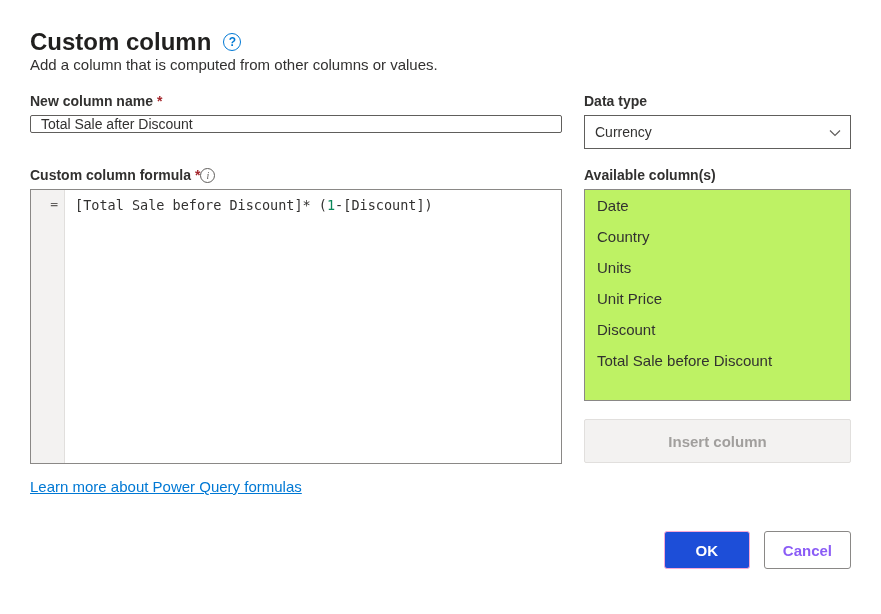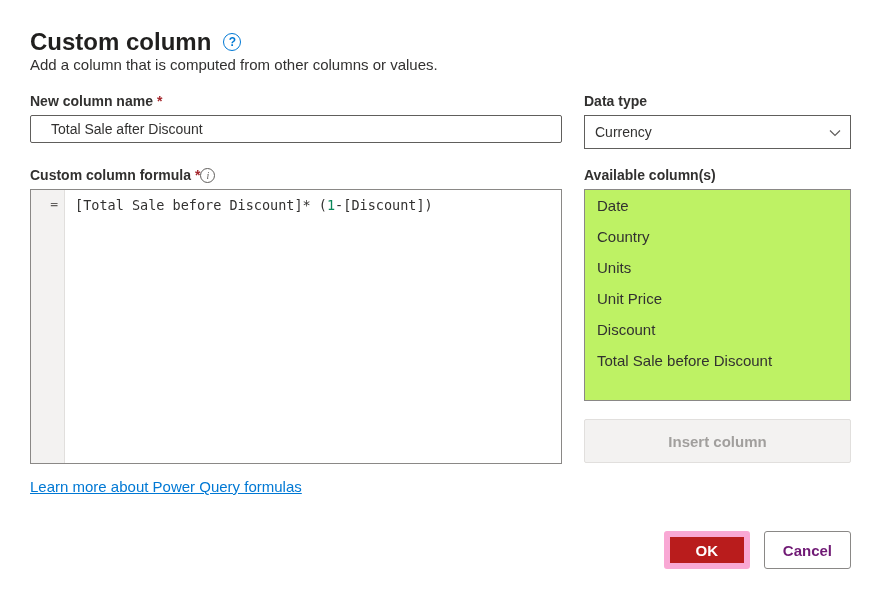--- a/index.html
+++ b/index.html
@@ -62,24 +62,24 @@
       margin-bottom: 6px;
       display: flex;
       align-items: center;
       gap: 4px;
     }
     .required {
       color: #a4262c;
     }
     .text-input {
       width: 100%;
-      height: 28px;
+      height: 18px;
       border: 1px solid #605e5c;
       border-radius: 2px;
-      padding: 0 20px;
+      padding: 0 10px;
       font-size: 14px;
       font-family: inherit;
       color: #323130;
       background: #fff;
     }
     .select-wrap {
       position: relative;
       width: 100%;
     }
     .select-input {
@@ -196,28 +196,28 @@
       min-width: 86px;
       height: 38px;
       padding: 0 18px;
       font-size: 15px;
       font-weight: 600;
       font-family: inherit;
       border-radius: 3px;
       cursor: pointer;
     }
     .btn-primary {
-      background: #b91c1c;
-      border: 6px solid #f9a8d4;
+      background: #1d4ed8;
+      border: 1px solid #f9a8d4;
       color: #fff;
     }
     .btn-secondary {
       background: #fff;
       border: 1px solid #8a8886;
-      color: #701a75;
+      color: #8b5cf6;
     }
   </style>
 </head>
 <body>
 
 <div class="header-row">
   <h1 class="title">Custom column</h1>
   <span class="help-icon">?</span>
 </div>
 <p class="subtitle">Add a column that is computed from other columns or values.</p>

